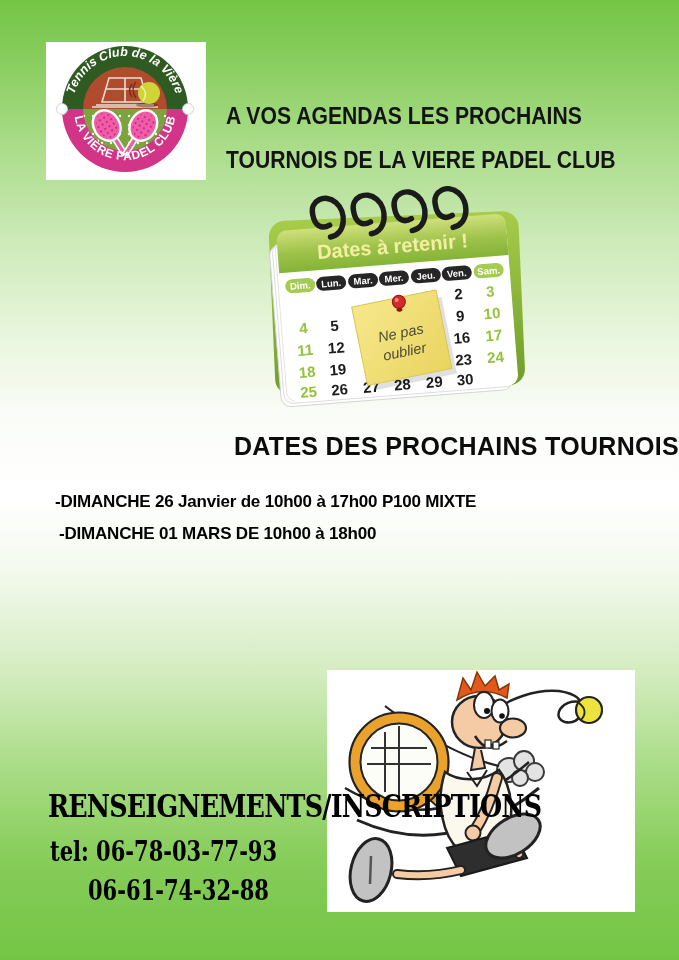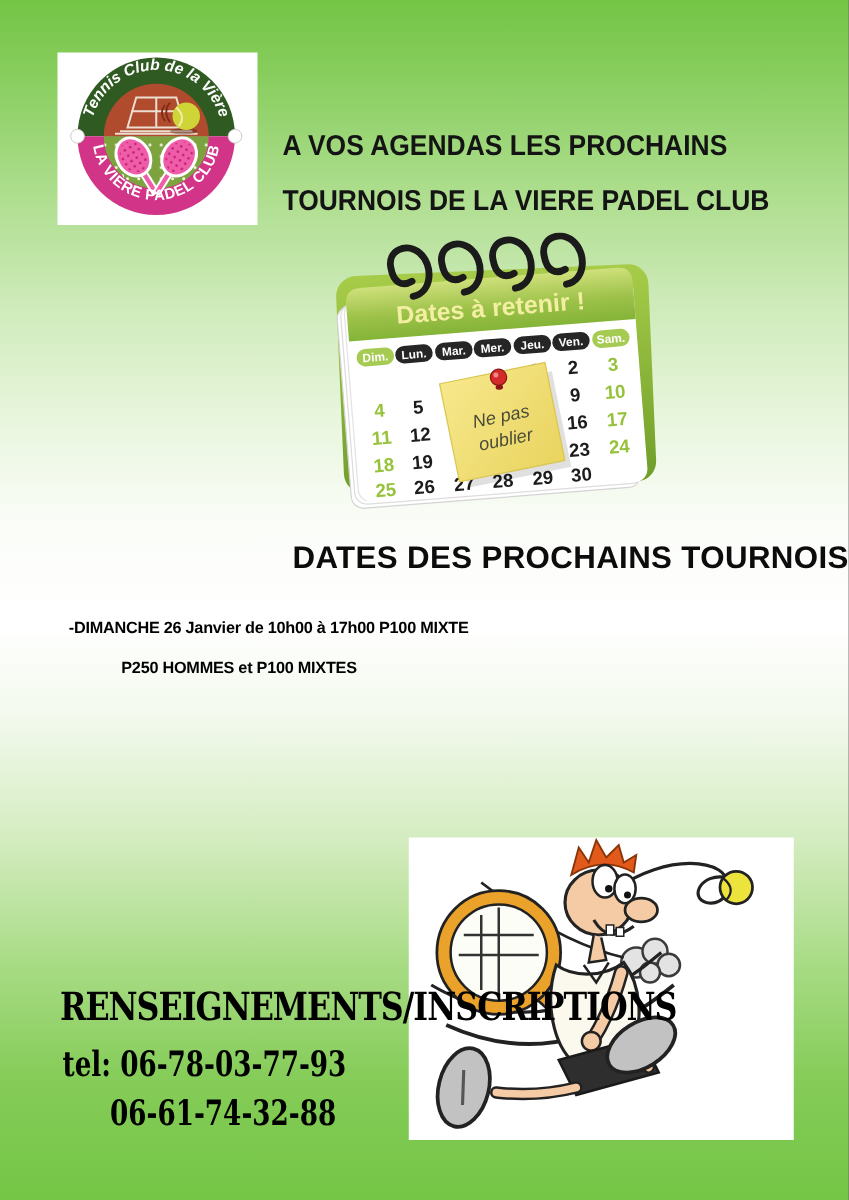--- a/index.html
+++ b/index.html
@@ -11,21 +11,21 @@
       #fbfdf9 44%, #ffffff 52%, #f2f9ec 60%, #d4ecc0 70%, #a9dc86 80%,
       #85cc58 90%, #74c546 100%);
   }
   .logo-box{position:absolute;left:46px;top:42px;width:160px;height:138px;background:#fff;}
   .title{position:absolute;left:226px;top:94px;color:#141414;font-weight:bold;
     font-size:23px;line-height:44px;transform:scaleX(0.92);transform-origin:left top;white-space:nowrap;}
   .calendar-wrap{position:absolute;left:262px;top:186px;width:270px;height:236px;}
   .section-title{position:absolute;left:0;top:432px;width:679px;text-align:right;
     font-size:25px;font-weight:bold;color:#0c0c0c;letter-spacing:0.3px;}
   .tournaments{position:absolute;left:55px;top:489px;width:555px;
-    font-size:13px;font-weight:bold;color:#000;letter-spacing:-0.2px;line-height:25px;}
+    font-size:17px;font-weight:bold;color:#000;letter-spacing:-0.2px;line-height:25px;}
   .tournaments .item{margin-bottom:7px;}
   .tournaments .item.indent{margin-left:42px;}
   .tournaments .item.small-indent{margin-left:4px;}
   .illus-box{position:absolute;left:327px;top:670px;width:308px;height:242px;background:#fff;z-index:1;}
   .contact{position:absolute;left:0;top:0;width:679px;height:960px;z-index:5;pointer-events:none;color:#000;}
   .contact-title{position:absolute;left:48px;top:788px;font-family:"DejaVu Serif",serif;
     font-weight:bold;font-size:31px;letter-spacing:-1px;transform:scaleX(0.82);transform-origin:left top;white-space:nowrap;}
   .contact-phone1{position:absolute;left:50px;top:835px;font-family:"DejaVu Serif",serif;
     font-weight:bold;font-size:28px;transform:scaleX(0.75);transform-origin:left top;white-space:nowrap;}
   .contact-phone2{position:absolute;left:88px;top:874px;font-family:"DejaVu Serif",serif;
@@ -216,21 +216,21 @@
           <circle cx="135" cy="114" r="2" fill="#f08a8a"></circle>
         </g>
       </g>
     </svg>
   </div>
 
   <div class="section-title">DATES DES PROCHAINS TOURNOIS</div>
 
   <div class="tournaments">
     <div class="item">-DIMANCHE 26 Janvier de 10h00 à 17h00 P100 MIXTE</div>
-    <div class="item indent">P250 HOMMES et P100 MIXTES</div>
+    <div class="item small-indent">-DIMANCHE 01 MARS DE 10h00 à 18h00</div>
   </div>
 
   <div class="illus-box">
     <svg width="308" height="242" viewBox="0 0 308 242">
 
       <path d="M140,66 C170,26 224,12 248,26 C262,35 254,56 238,52 C224,48 234,28 254,32" stroke="#222" stroke-width="2.5" fill="none"></path>
 
       <g>
         <circle cx="262" cy="40" r="13" fill="#ece43c" stroke="#222" stroke-width="2.2"></circle>
         <path d="M252,33 Q262,41 254,50" stroke="#222" stroke-width="1.8" fill="none"></path>

